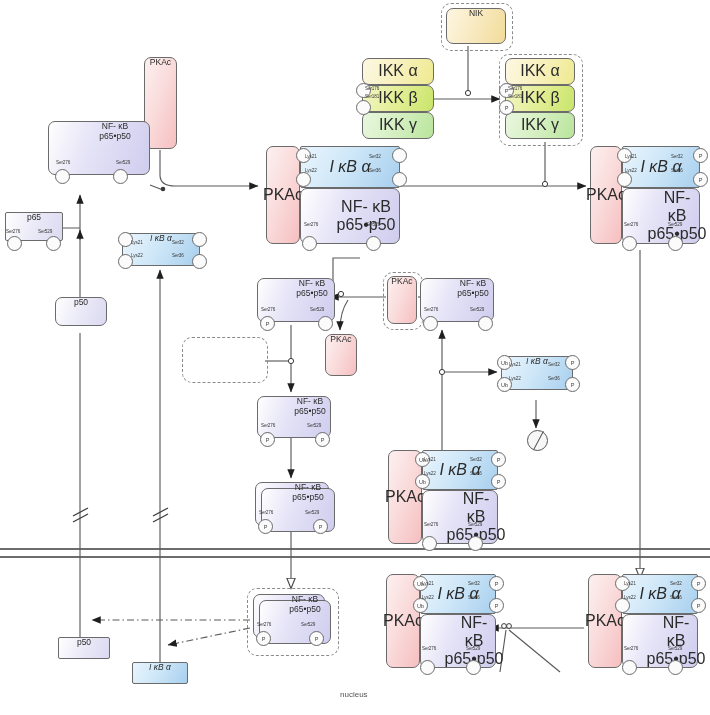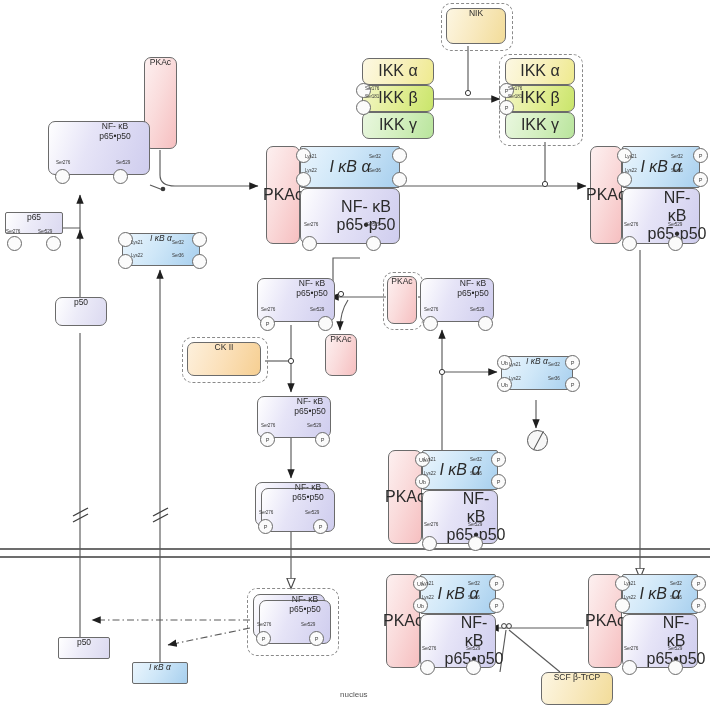--- a/index.html
+++ b/index.html
@@ -154,21 +154,21 @@
 
   <div class="node rrect f-blueviolet" style="left:48px;top:121px;width:102px;height:54px;">
     <span class="l1">NF- κB</span>
     <span class="l2">p65•p50</span>
   </div>
   <div class="rlab" style="left:56px;top:160px;">Ser276</div>
   <div class="rlab" style="left:116px;top:160px;">Ser529</div>
   <div class="res" style="left:55px;top:169px;"></div>
   <div class="res" style="left:113px;top:169px;"></div>
 
-  <div class="node sqrect f-lavndr" style="left:5px;top:212px;width:58px;height:22px;">
+  <div class="node sqrect f-lavndr" style="left:5px;top:212px;width:58px;height:29px;">
     <span class="l1">p65</span>
   </div>
   <div class="rlab" style="left:6px;top:229px;">Ser276</div>
   <div class="rlab" style="left:38px;top:229px;">Ser529</div>
   <div class="res" style="left:7px;top:236px;"></div>
   <div class="res" style="left:46px;top:236px;"></div>
 
   <div class="node sqrect f-blue" style="left:122px;top:233px;width:78px;height:33px;border-radius:3px;">
     <span class="l1 ital">I κB α</span>
   </div>
@@ -304,23 +304,20 @@
   <div class="rlab" style="left:424px;top:307px;">Ser276</div>
   <div class="rlab" style="left:470px;top:307px;">Ser529</div>
   <div class="res" style="left:423px;top:316px;"></div>
   <div class="res" style="left:478px;top:316px;"></div>
 
   <div class="node rrect f-pink" style="left:325px;top:334px;width:32px;height:42px;">
     <span class="l1">PKAc</span>
   </div>
 
   <div class="dashwrap" style="left:182px;top:337px;width:84px;height:44px;"></div>
-  <div class="node rrect f-orange" style="left:187px;top:342px;width:74px;height:34px;">
-    <span class="l1">CK II</span>
-  </div>
 
   <div class="node rrect f-blueviolet" style="left:257px;top:396px;width:74px;height:42px;">
     <span class="l1">NF- κB</span>
     <span class="l2">p65•p50</span>
   </div>
   <div class="rlab" style="left:261px;top:423px;">Ser276</div>
   <div class="rlab" style="left:307px;top:423px;">Ser529</div>
   <div class="res" style="left:260px;top:432px;">
       <span>P</span>
     </div>
@@ -452,23 +449,20 @@
     </div>
   <div class="res" style="left:691px;top:598px;">
       <span>P</span>
     </div>
   <div class="rlab" style="left:624px;top:646px;">Ser276</div>
   <div class="rlab" style="left:668px;top:646px;">Ser529</div>
   <div class="res" style="left:622px;top:660px;"></div>
   <div class="res" style="left:668px;top:660px;"></div>
 
 
-  <div class="node rrect f-tan" style="left:541px;top:672px;width:72px;height:33px;">
-    <span class="l1">SCF β-TrCP</span>
-  </div>
 
   <div class="node sqrect f-lavndr" style="left:58px;top:637px;width:52px;height:22px;">
     <span class="l1">p50</span>
   </div>
 
   <div class="node sqrect f-blue" style="left:132px;top:662px;width:56px;height:22px;">
     <span class="l1 ital">I κB α</span>
   </div>
 
   <div class="dashwrap" style="left:247px;top:588px;width:90px;height:66px;"></div>

